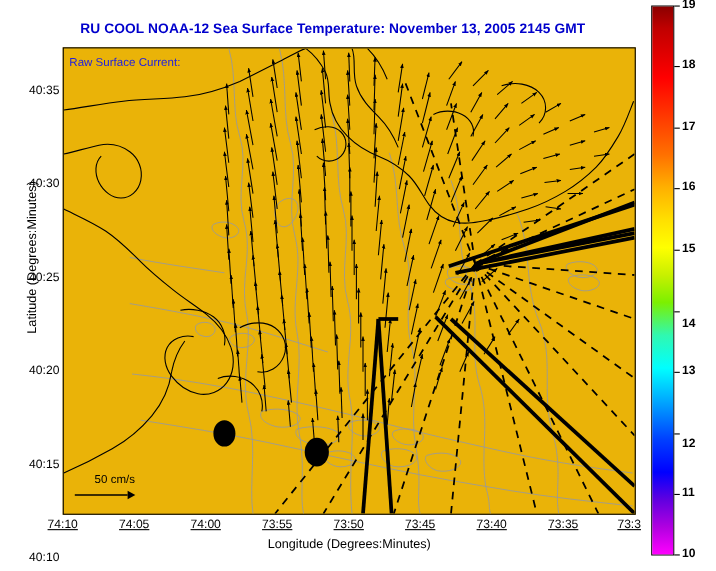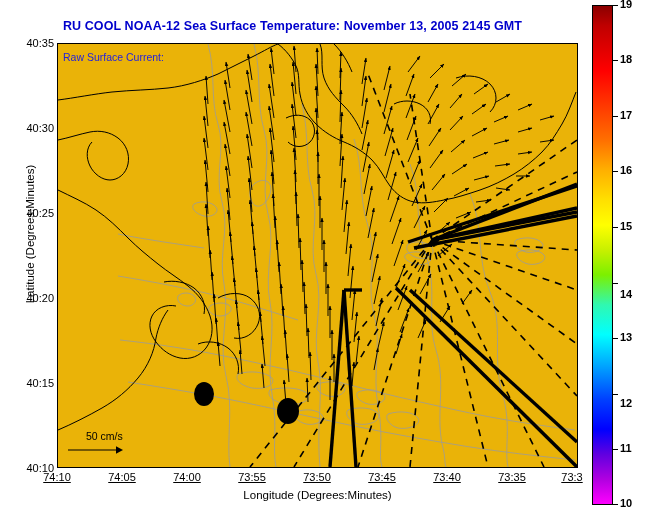--- a/index.html
+++ b/index.html
@@ -22,20 +22,21 @@
     position: absolute;
     left: 0;
     top: 19px;
     width: 585px;
     text-align: center;
     font-size: 12.5px;
     font-weight: bold;
     color: #0000cc;
     letter-spacing: 0.1px;
     white-space: nowrap;
+    padding-left: 10px;
   }
   
   #plot-frame {
     position: absolute;
     left: 57px;
     top: 43px;
     width: 521px;
     height: 425px;
     border: 1px solid #000000;
     box-sizing: border-box;
@@ -73,20 +74,21 @@
   #scale-legend .scale-label { margin-left: 20px; }
   #scale-arrow { display: block; margin-top: 2px; }
   
   .ytick-label {
     position: absolute;
     right: 597px;
     text-align: right;
     font-size: 11px;
     color: #000000;
     white-space: nowrap;
+    margin-top: 39px;
   }
   .xtick-label {
     position: absolute;
     top: 471px;
     text-align: center;
     font-size: 11px;
     color: #000000;
     white-space: nowrap;
     text-decoration: underline;
   }

